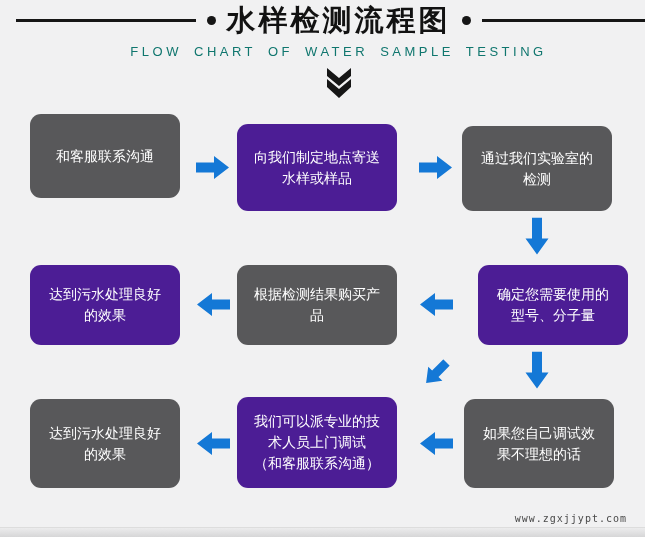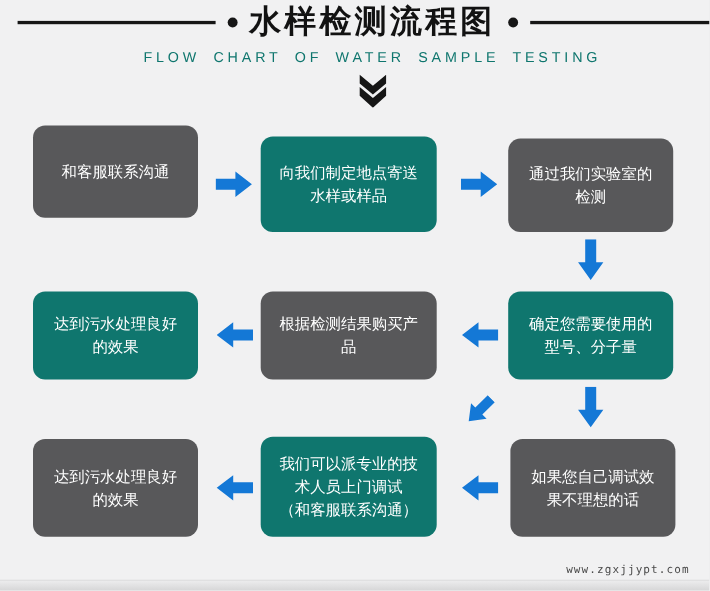--- a/index.html
+++ b/index.html
@@ -28,21 +28,21 @@
     white-space:nowrap;
   }
   .chevron{display:flex;justify-content:center;margin-top:8px;}
   
   .box{
     position:absolute;display:flex;align-items:center;justify-content:center;
     border-radius:11px;color:#ffffff;text-align:center;
     font-size:14px;line-height:1.5;padding:0 16px;box-sizing:border-box;
   }
   .box.gray{background:#58585a;}
-  .box.blue{background:#0f766e;text-align:center;}
+  .box.blue{background:#4c1d95;text-align:center;}
   .box-text{white-space:pre-line;}
   
   .arrow{position:absolute;display:block;}
   .rot90{transform:rotate(90deg);}
   .rot135{transform:rotate(135deg);}
   .rot180{transform:rotate(180deg);}
   
   .watermark{
     position:absolute;right:18px;bottom:13px;
     font-family:"DejaVu Sans Mono", monospace;
@@ -79,21 +79,21 @@
   <div class="box gray" style="left:30px;top:114px;width:150px;height:84px;">
     <span class="box-text">和客服联系沟通</span>
   </div>
   <div class="box blue" style="left:237px;top:124px;width:160px;height:87px;">
     <span class="box-text">向我们制定地点寄送水样或样品</span>
   </div>
   <div class="box gray" style="left:462px;top:126px;width:150px;height:85px;">
     <span class="box-text">通过我们实验室的检测</span>
   </div>
 
-  <div class="box blue" style="left:462px;top:265px;width:150px;height:80px;">
+  <div class="box blue" style="left:478px;top:265px;width:150px;height:80px;">
     <span class="box-text">确定您需要使用的型号、分子量</span>
   </div>
   <div class="box gray" style="left:237px;top:265px;width:160px;height:80px;">
     <span class="box-text">根据检测结果购买产品</span>
   </div>
   <div class="box blue" style="left:30px;top:265px;width:150px;height:80px;">
     <span class="box-text">达到污水处理良好的效果</span>
   </div>
 
   <div class="box gray" style="left:464px;top:399px;width:150px;height:89px;">

